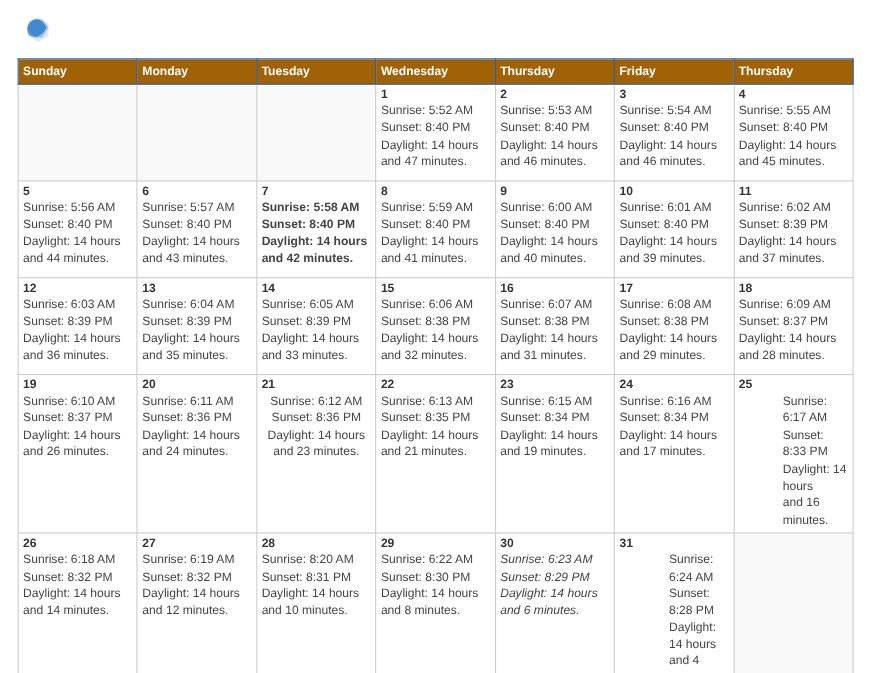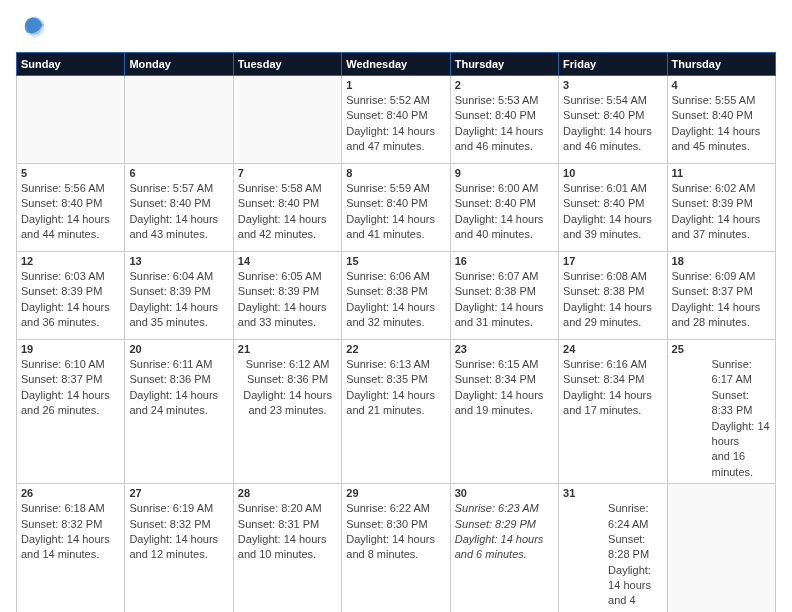--- a/index.html
+++ b/index.html
@@ -53,21 +53,21 @@
       color: #555;
     }
     .calendar {
       flex: 1;
       border: 1px solid #ccc;
       border-collapse: collapse;
       width: 100%;
       table-layout: fixed;
     }
     .calendar th {
-      background: #0f172a;
+      background: #a16207;
       color: #fff;
       font-size: 11px;
       font-weight: bold;
       padding: 5px 4px;
       text-align: left;
       border: 1px solid #2962a8;
     }
     .calendar td {
       border: 1px solid #ccc;
       vertical-align: top;
@@ -174,21 +174,21 @@
           </td>
           <td>
             <div class="day-num">6</div>
             <div class="day-info" style="white-space: pre-line;">Sunrise: 5:57 AM
 Sunset: 8:40 PM
 Daylight: 14 hours
 and 43 minutes.</div>
           </td>
           <td>
             <div class="day-num">7</div>
-            <div class="day-info" style="white-space: pre-line;">Sunrise: 5:58 AM
+            <div class="day-info" style="white-space: pre-line; font-weight: bold;">Sunrise: 5:58 AM
 Sunset: 8:40 PM
 Daylight: 14 hours
 and 42 minutes.</div>
           </td>
           <td>
             <div class="day-num">8</div>
             <div class="day-info" style="white-space: pre-line;">Sunrise: 5:59 AM
 Sunset: 8:40 PM
 Daylight: 14 hours
 and 41 minutes.</div>

